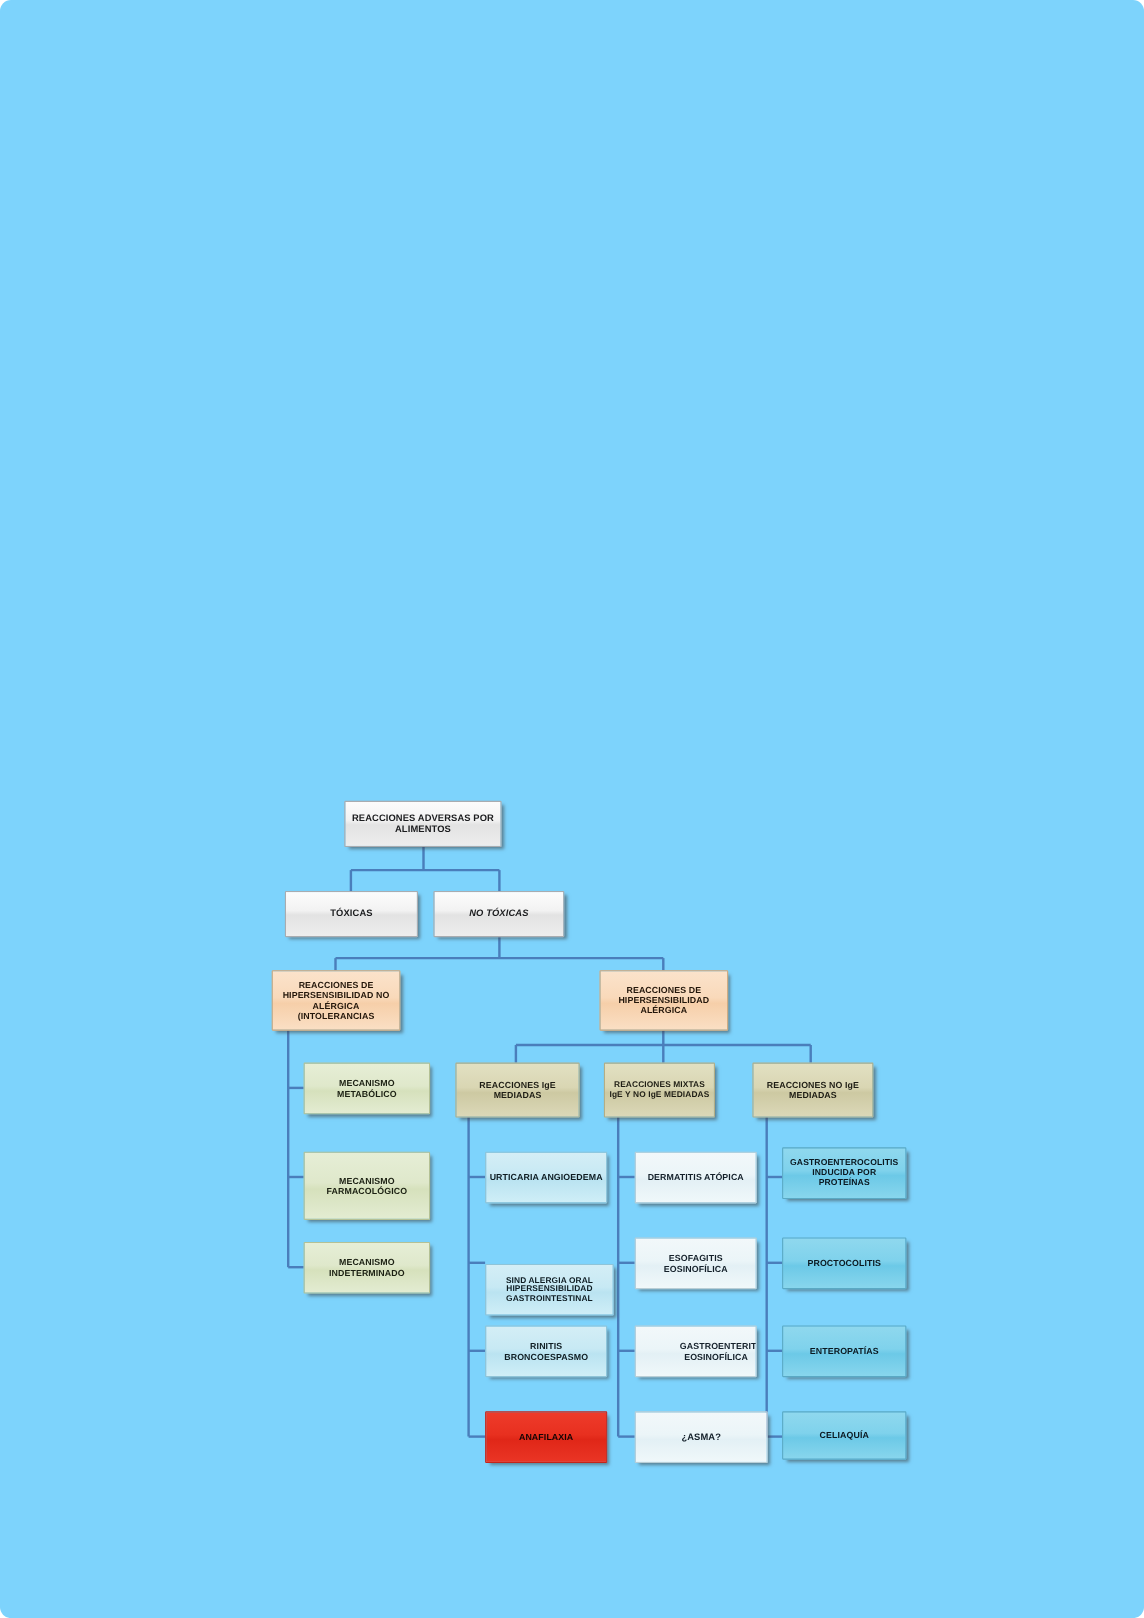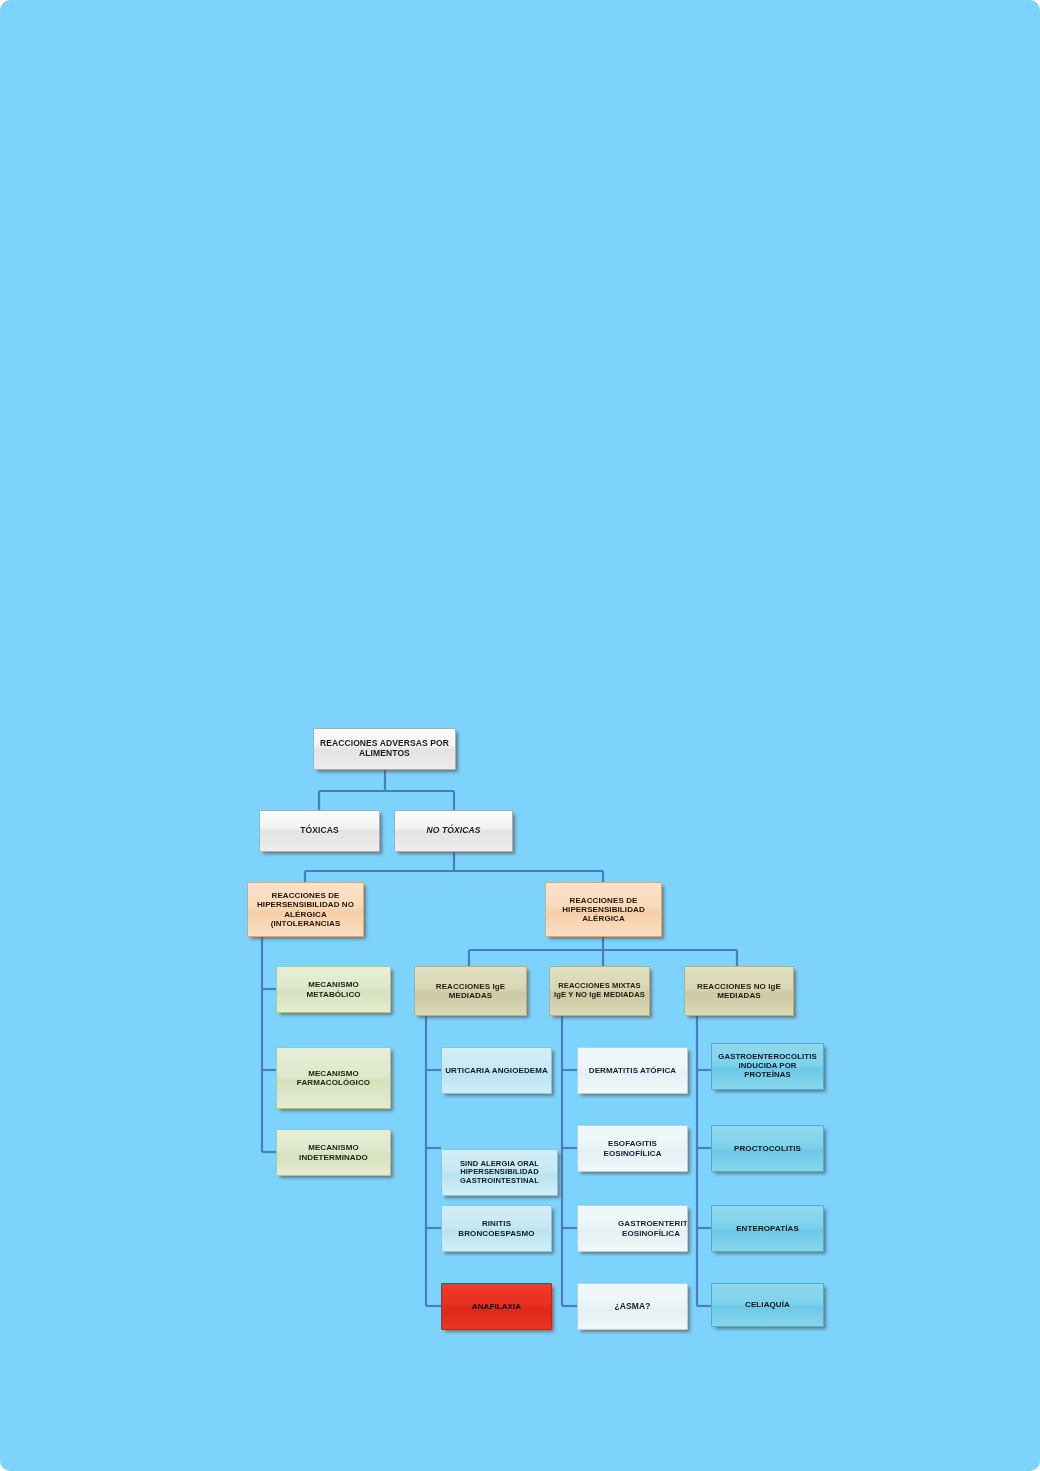--- a/index.html
+++ b/index.html
@@ -206,21 +206,21 @@
     </div>
 
     <div class="node n-paleblue" style="left:577px; top:1125px; width:111px; height:47px; font-size:8px;">
       <span class="lbl">ESOFAGITIS EOSINOFÍLICA</span>
     </div>
 
     <div class="node n-paleblue" style="left:577px; top:1205px; width:111px; height:47px; font-size:8px;padding-left:40px;">
       <span class="lbl">GASTROENTERITIS EOSINOFÍLICA</span>
     </div>
 
-    <div class="node n-paleblue" style="left:577px; top:1283px; width:111px; height:47px; font-size:8.5px;">
+    <div class="node n-paleblue" style="left:577px; top:1283px; width:121px; height:47px; font-size:8.5px;">
       <span class="lbl">¿ASMA?</span>
     </div>
 
     <div class="node n-cyan" style="left:711px; top:1043px; width:113px; height:47px; font-size:7.8px;">
       <span class="lbl">GASTROENTEROCOLITIS INDUCIDA POR PROTEÍNAS</span>
     </div>
 
     <div class="node n-cyan" style="left:711px; top:1125px; width:113px; height:47px; font-size:8px;">
       <span class="lbl">PROCTOCOLITIS</span>
     </div>

